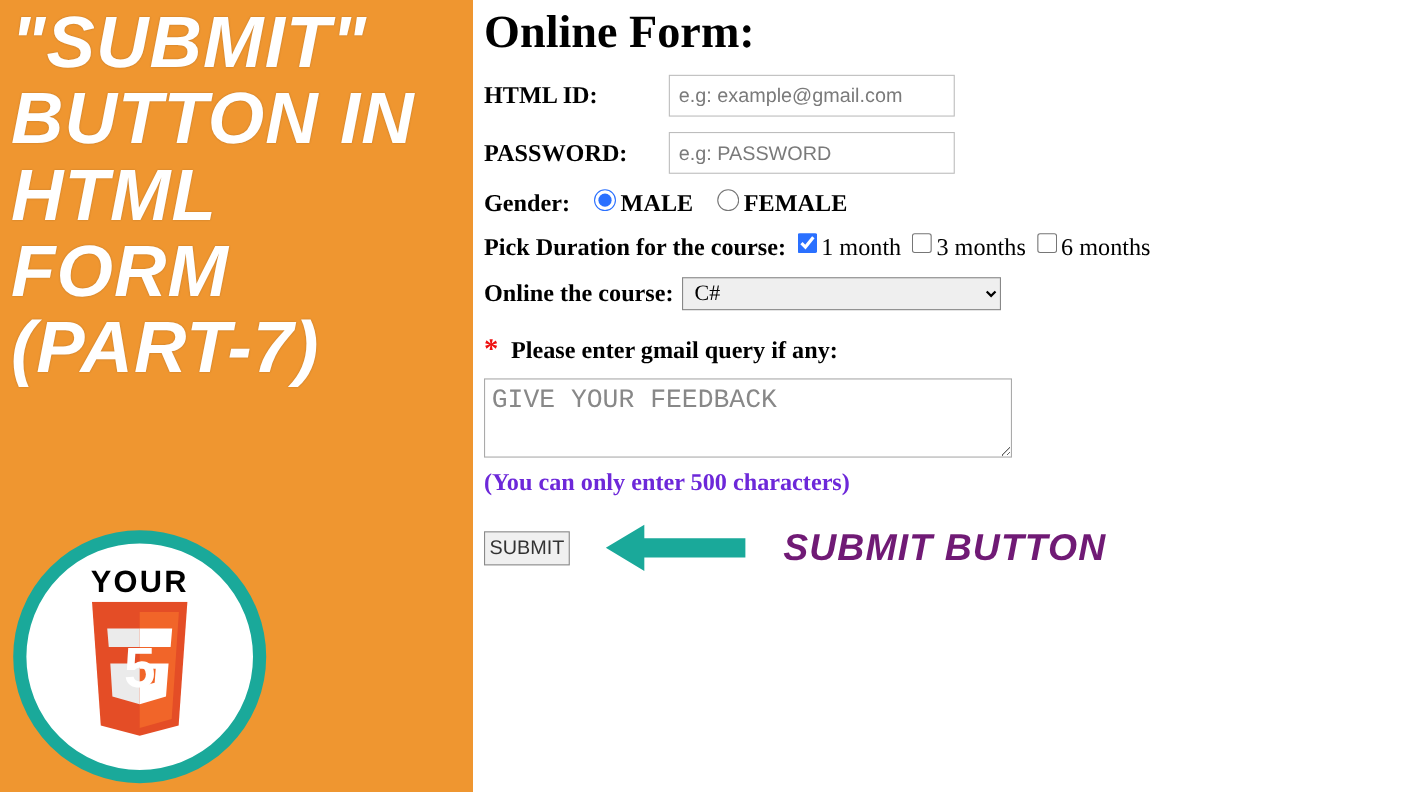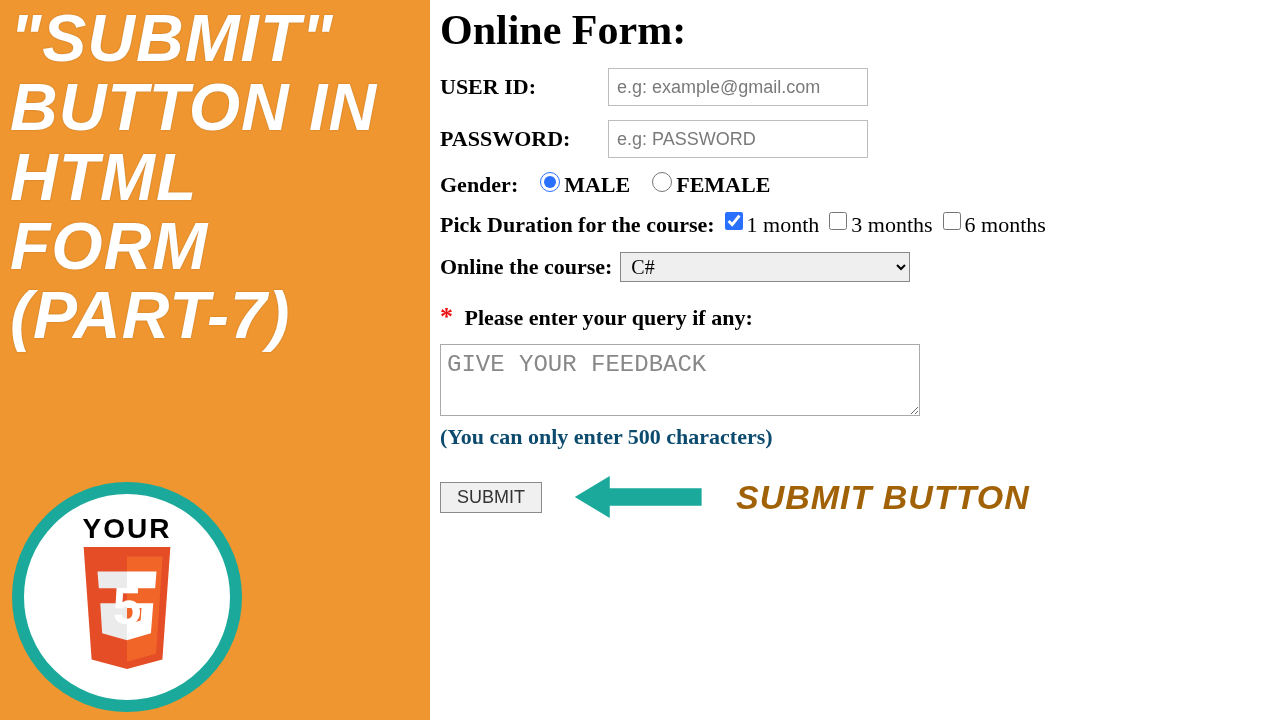--- a/index.html
+++ b/index.html
@@ -158,51 +158,51 @@
     font-size: 24px;
     padding: 6px;
     border: 1px solid #aaa;
     resize: both;
     box-sizing: border-box;
     color: #333;
   }
   textarea::placeholder { color: #888; }
 
   .hint {
-    color: #0c4a6e;
+    color: #6d28d9;
     font-size: 22px;
     font-weight: 700;
     margin: 4px 0 18px 0;
   }
 
   .submit-row {
     display: flex;
     align-items: center;
     gap: 24px;
   }
   button.submit {
     font-family: Arial, Helvetica, sans-serif;
     font-size: 18px;
-    padding: 4px 16px;
+    padding: 4px 4px;
     background: #f0f0f0;
     border: 1px solid #8a8a8a;
     color: #333;
     cursor: pointer;
   }
 
   .arrow {
     color: #1aa99a;
   }
   .arrow svg { width: 140px; height: 58px; display:block; }
 
   .callout {
     font-family: "Arial Black", Arial, sans-serif;
     font-style: italic;
     font-weight: 900;
-    color: #a16207;
+    color: #701a75;
     font-size: 34px;
     letter-spacing: 1px;
     margin-left: 6px;
   }
 </style>
 </head>
 <body>
 
 <div class="stage">
 
@@ -220,21 +220,21 @@
         <path fill="#ffffff" d="M256 104 L382 104 L376 176 L256 176 Z M256 240 L368 240 L358 368 L256 398 L256 330 L314 314 L318 260 L256 260 Z"></path>
         <text x="256" y="330" font-family="Arial Black,Arial" font-size="220" font-weight="900" text-anchor="middle" fill="#ffffff">5</text>
       </svg>
     </div>
   </div>
 
   <div class="form-area">
     <h1>Online Form:</h1>
 
     <div class="row userid">
-      <label class="main">USER ID:</label>
+      <label class="main">HTML ID:</label>
       <input type="text" placeholder="e.g: example@gmail.com" style="">
     </div>
 
     <div class="row password">
       <label class="main">PASSWORD:</label>
       <input type="text" placeholder="e.g: PASSWORD" style="">
     </div>
 
     <div class="row" style="gap:22px;">
       <span>Gender:</span>
@@ -266,21 +266,21 @@
 
     <div class="row" style="gap:8px;">
       <span>Online the course:</span>
       <select>
         <option>C#</option>
       </select>
     </div>
 
     <div class="query-label">
       <span class="ast">*</span>
-      <span>Please enter your query if any:</span>
+      <span>Please enter gmail query if any:</span>
     </div>
 
     <textarea placeholder="GIVE YOUR FEEDBACK" style=""></textarea>
 
     <div class="hint">(You can only enter 500 characters)</div>
 
     <div class="submit-row">
       <button class="submit">SUBMIT</button>
 
       <span class="arrow">

